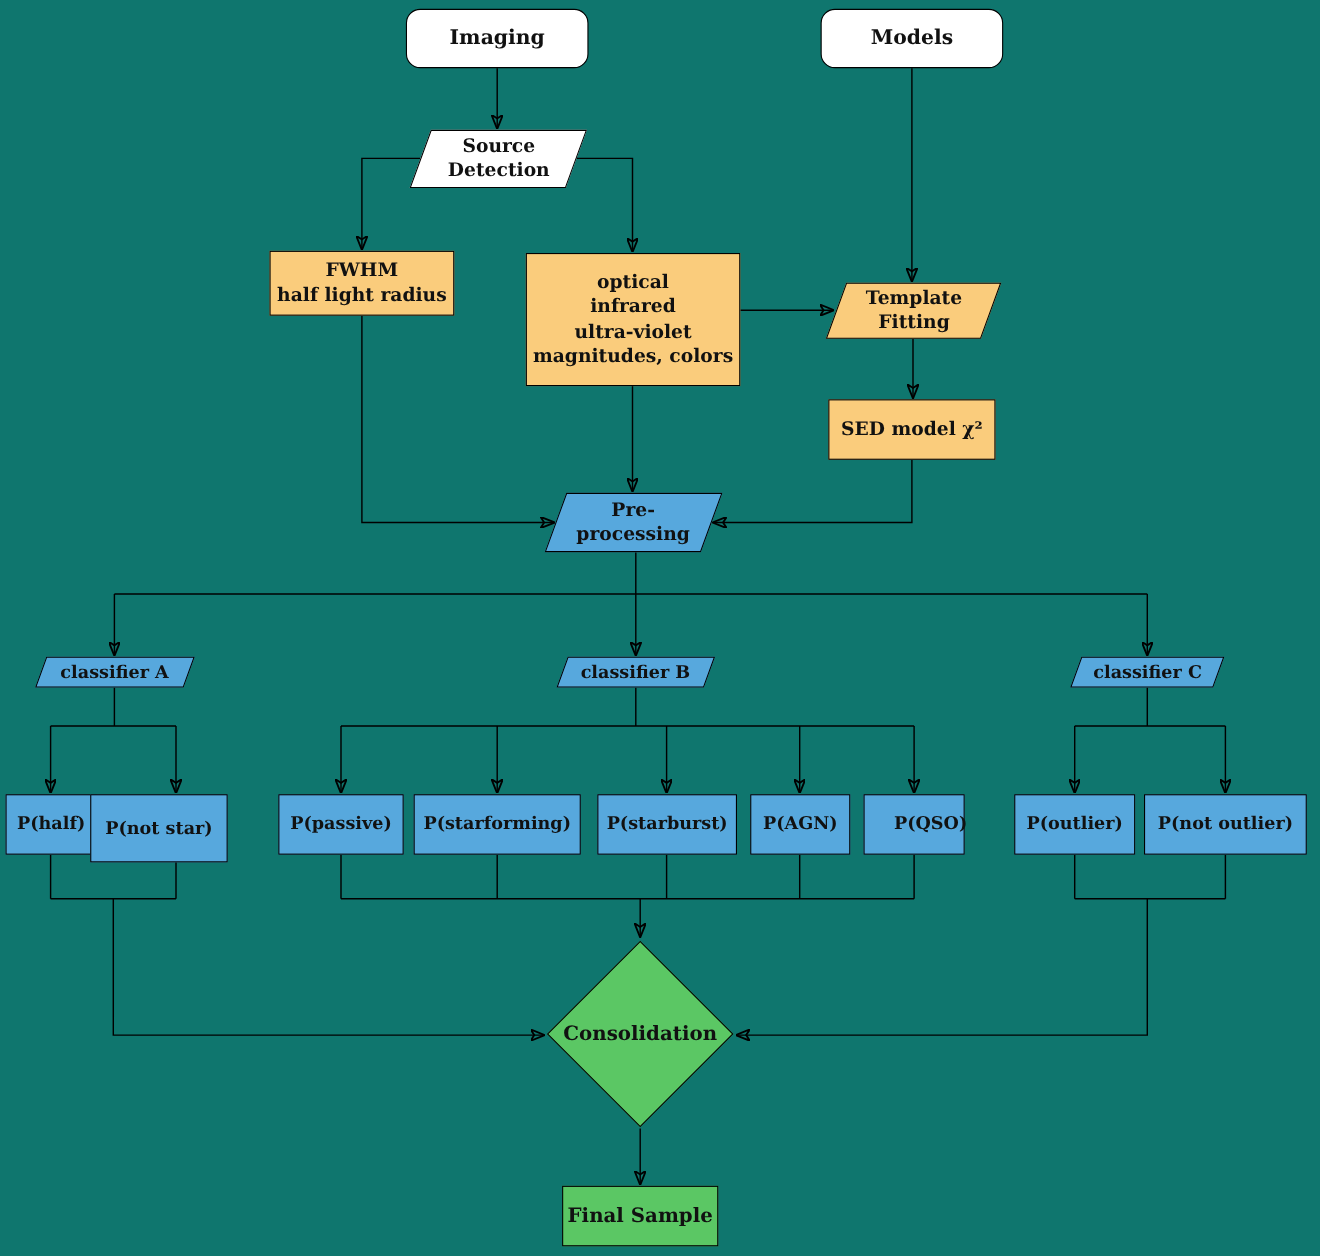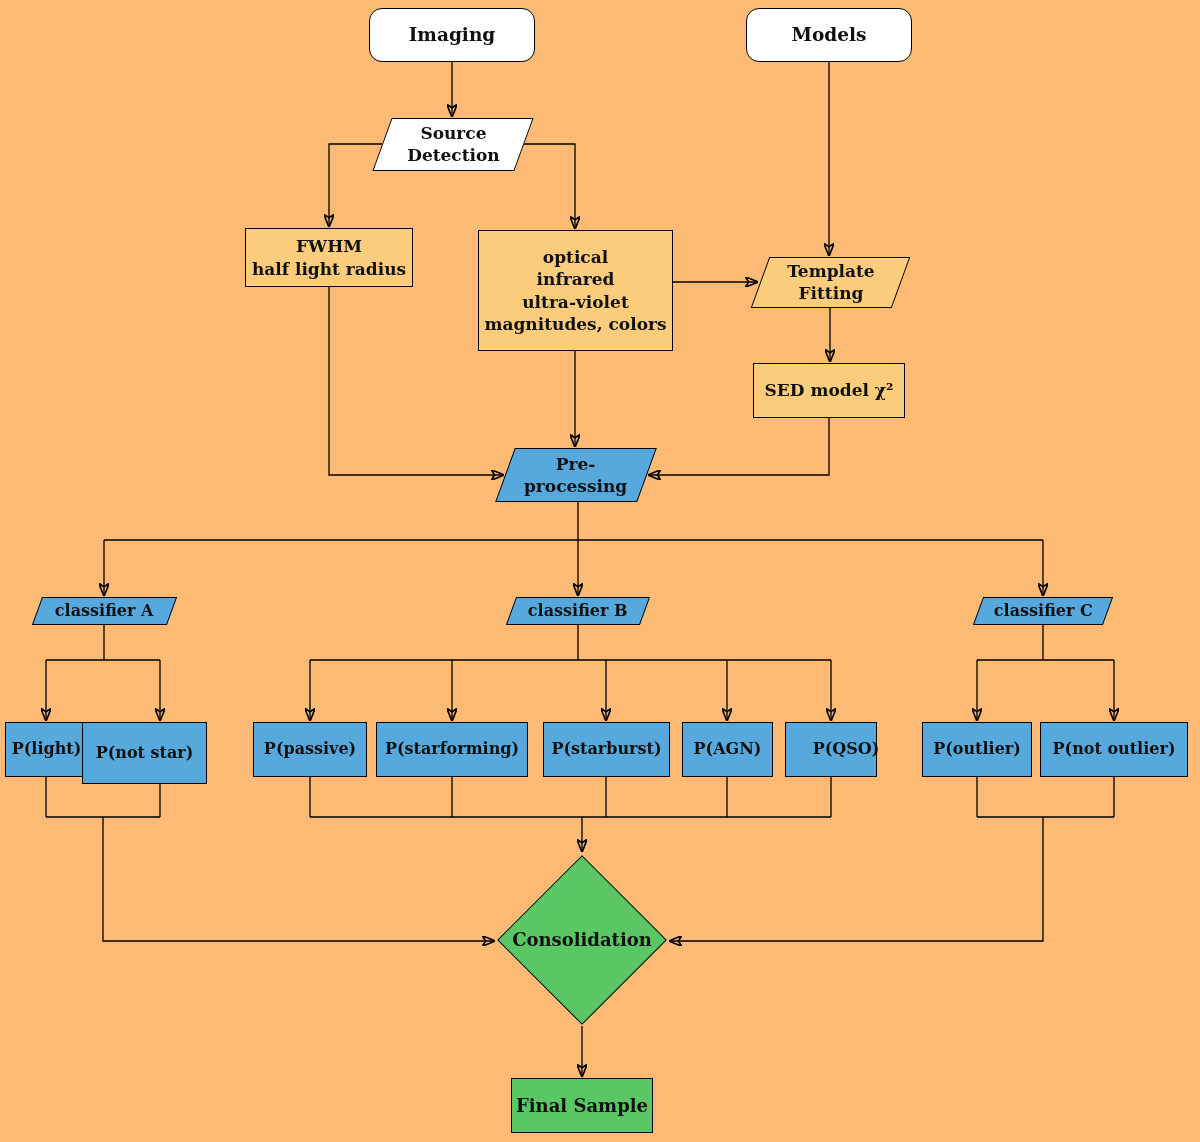--- a/index.html
+++ b/index.html
@@ -1,19 +1,19 @@
 <!DOCTYPE html>
 <html style="--node-orange: #facc7c; --node-blue: #57a8dd; --node-green: #5bc764; --node-white: #ffffff; --line: #000000;"><head>
 <meta charset="utf-8">
 <style>
   html,body{margin:0;padding:0;background:#ffffff;}
   .canvas{
     position:relative;
     width:1200px;height:1142px;
-    background:#fdba74;
+    background:#0f766e;
     font-family:"DejaVu Serif", serif;
     color:#111;
     overflow:hidden;
   }
   svg.wires{position:absolute;left:0;top:0;width:1200px;height:1142px;}
   svg.wires path{stroke:var(--line,#000);stroke-width:1.3;fill:none;}
 
   .node{
     position:absolute;
     display:flex;align-items:center;justify-content:center;
@@ -144,21 +144,21 @@
     <span class="label">classifier A</span>
   </div>
   <div class="node para blue clf" style="left:511px;top:597px;width:134px;height:28px;">
     <span class="label">classifier B</span>
   </div>
   <div class="node para blue clf" style="left:978px;top:597px;width:130px;height:28px;">
     <span class="label">classifier C</span>
   </div>
 
   <div class="node rect blue pbox" style="left:5px;top:722px;width:83px;height:55px;">
-    <span class="label">P(light)</span>
+    <span class="label">P(half)</span>
   </div>
   <div class="node rect blue pbox" style="left:82px;top:722px;width:125px;height:62px;">
     <span class="label">P(not star)</span>
   </div>
   <div class="node rect blue pbox" style="left:253px;top:722px;width:114px;height:55px;">
     <span class="label">P(passive)</span>
   </div>
   <div class="node rect blue pbox" style="left:376px;top:722px;width:152px;height:55px;">
     <span class="label">P(starforming)</span>
   </div>

